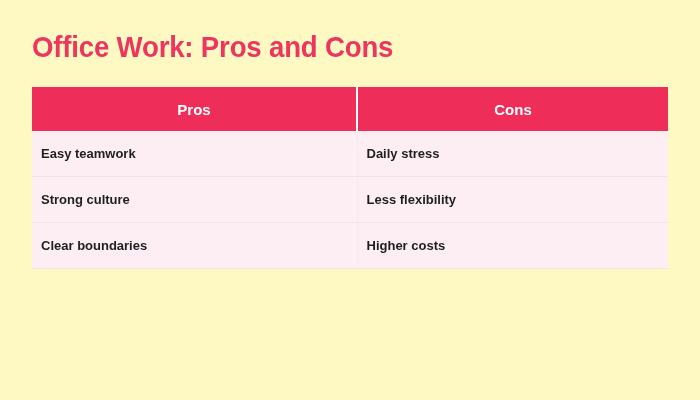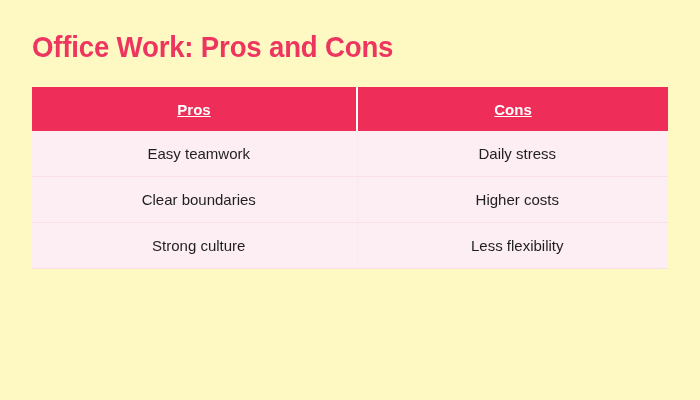--- a/index.html
+++ b/index.html
@@ -53,33 +53,32 @@
 
   .pros-cons-table thead th {
     height: 44px;
     background: #ef2d59;
     color: #ffffff;
     font-size: 15px;
     font-weight: bold;
     text-align: center;
     vertical-align: middle;
     border-right: 2px solid #ffffff;
-    text-decoration: underline;
   }
   .pros-cons-table thead th:last-child {
     border-right: none;
   }
 
   .pros-cons-table tbody td {
     height: 45px;
     background: #fdeef3;
     color: #1f1f1f;
-    font-size: 15px;
-    font-weight: normal;
-    text-align: center;
+    font-size: 13px;
+    font-weight: bold;
+    text-align: left;
     vertical-align: middle;
     padding-left: 9px;
     border-bottom: 1px solid #f8dfe8;
     border-right: 1px solid #faeaf0;
   }
   .pros-cons-table tbody td:last-child {
     border-right: none;
   }
   .pros-cons-table tbody tr:last-child td {
     border-bottom: 1px solid #f8dfe8;
@@ -119,30 +118,30 @@
       <tr>
         <td>
           <span class="cell-text">Easy teamwork</span>
         </td>
         <td>
           <span class="cell-text">Daily stress</span>
         </td>
       </tr>
       <tr>
         <td>
+          <span class="cell-text">Strong culture</span>
+        </td>
+        <td>
+          <span class="cell-text">Less flexibility</span>
+        </td>
+      </tr>
+      <tr>
+        <td>
           <span class="cell-text">Clear boundaries</span>
         </td>
         <td>
           <span class="cell-text">Higher costs</span>
-        </td>
-      </tr>
-      <tr>
-        <td>
-          <span class="cell-text">Strong culture</span>
-        </td>
-        <td>
-          <span class="cell-text">Less flexibility</span>
         </td>
       </tr>
     </tbody>
   </table>
 
 </div>
 
 </body></html>

